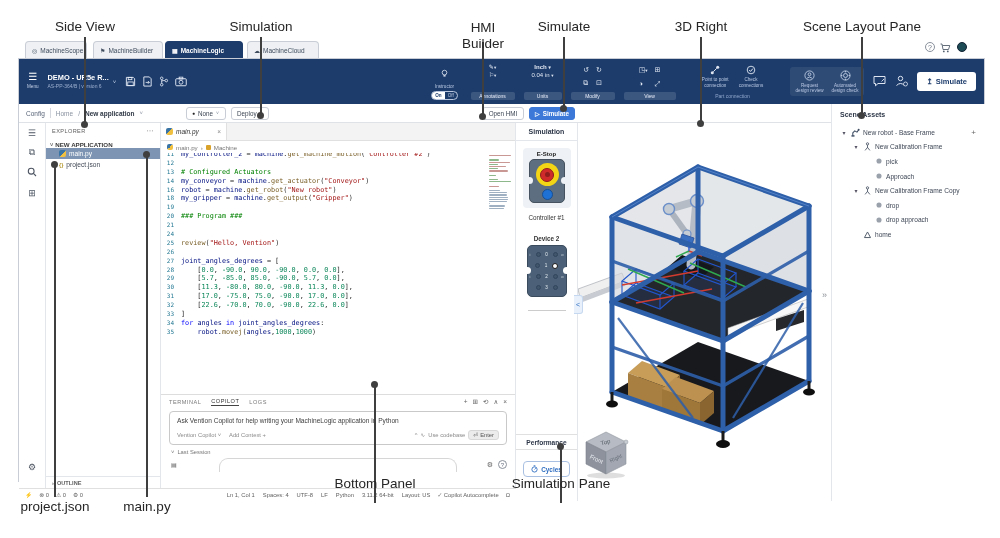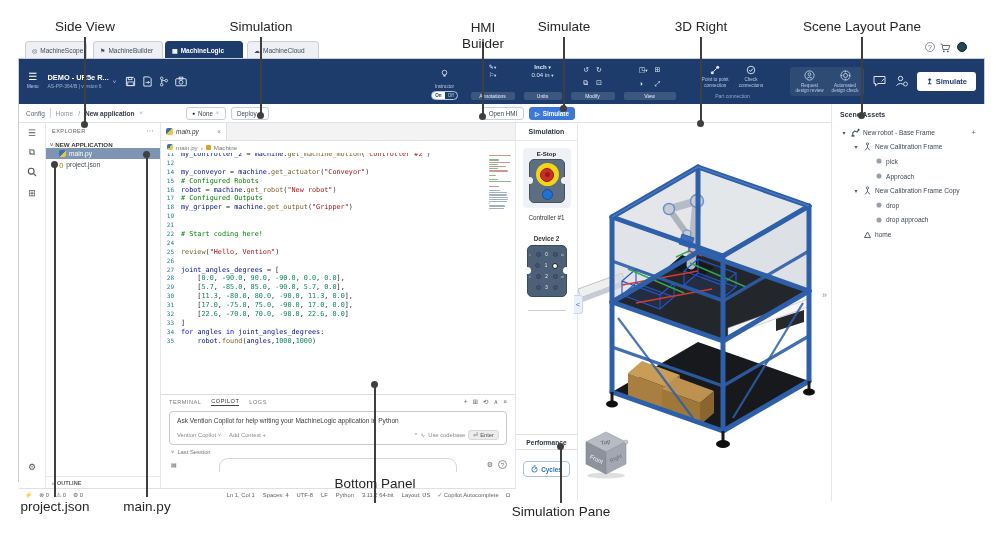--- a/index.html
+++ b/index.html
@@ -146,21 +146,21 @@
 <div class="co" style="left:25px;top:19px;width:120px">Side View</div>
 <div class="co" style="left:201px;top:19px;width:120px">Simulation</div>
 <div class="co" style="left:423px;top:20px;width:120px">HMI
 Builder</div>
 <div class="co" style="left:504px;top:19px;width:120px">Simulate</div>
 <div class="co" style="left:641px;top:19px;width:120px">3D Right</div>
 <div class="co" style="left:782px;top:19px;width:160px">Scene Layout Pane</div>
 <div class="co" style="left:14px;top:499px;width:82px">project.json</div>
 <div class="co" style="left:112px;top:499px;width:70px">main.py</div>
 <div class="co" style="left:315px;top:476px;width:120px">Bottom Panel</div>
-<div class="co" style="left:495px;top:504px;width:132px">Simulation  Pane</div>
+<div class="co" style="left:495px;top:476px;width:132px">Simulation  Pane</div>
 
 <div class="co-line" style="left:84px;top:37px;height:88px"></div>
 <div class="co-line" style="left:260px;top:37px;height:79px"></div>
 <div class="co-line" style="left:482px;top:42px;height:75px"></div>
 <div class="co-line" style="left:563px;top:37px;height:72px"></div>
 <div class="co-line" style="left:700px;top:37px;height:87px"></div>
 <div class="co-line" style="left:861px;top:37px;height:79px"></div>
 <div class="co-line" style="left:54px;top:167px;height:330px"></div>
 <div class="co-line" style="left:146px;top:157px;height:340px"></div>
 <div class="co-line" style="left:374px;top:387px;height:116px"></div>
@@ -427,40 +427,39 @@
         <span class="pyicon" style="width:6px;height:6px"></span>
         <span>main.py</span>
         <span>›</span>
         <span class="symicon"></span>
         <span>Machine</span>
       </div>
       <div id="codewrap">
         <div id="code-lines">
             <div class="cl"><span class="ln">11</span><span class="sg-v">my_controller_2</span><span class="sg-p"> = </span><span class="sg-v">machine</span><span class="sg-p">.</span><span class="sg-f">get_machine_motion</span><span class="sg-p">(</span><span class="sg-s">"Controller #2"</span><span class="sg-p">)</span></div>
             <div class="cl"><span class="ln">12</span></div>
+            <div class="cl"><span class="ln">13</span><span class="sg-c"># Configured Actuators</span></div>
             <div class="cl"><span class="ln">14</span><span class="sg-v">my_conveyor</span><span class="sg-p"> = </span><span class="sg-v">machine</span><span class="sg-p">.</span><span class="sg-f">get_actuator</span><span class="sg-p">(</span><span class="sg-s">"Conveyor"</span><span class="sg-p">)</span></div>
-            <div class="cl"><span class="ln">15</span><span class="sg-c"># Configured Robots</span></div>
             <div class="cl"><span class="ln">16</span><span class="sg-v">robot</span><span class="sg-p"> = </span><span class="sg-v">machine</span><span class="sg-p">.</span><span class="sg-f">get_robot</span><span class="sg-p">(</span><span class="sg-s">"New robot"</span><span class="sg-p">)</span></div>
-            <div class="cl"><span class="ln">17</span><span class="sg-c"># Configured Outputs</span></div>
             <div class="cl"><span class="ln">18</span><span class="sg-v">my_gripper</span><span class="sg-p"> = </span><span class="sg-v">machine</span><span class="sg-p">.</span><span class="sg-f">get_output</span><span class="sg-p">(</span><span class="sg-s">"Gripper"</span><span class="sg-p">)</span></div>
             <div class="cl"><span class="ln">19</span></div>
+            <div class="cl"><span class="ln">20</span><span class="sg-c">### Program ###</span></div>
             <div class="cl"><span class="ln">21</span></div>
-            <div class="cl"><span class="ln">22</span><span class="sg-c"># Start coding here!</span></div>
             <div class="cl"><span class="ln">24</span></div>
             <div class="cl"><span class="ln">25</span><span class="sg-f">review</span><span class="sg-p">(</span><span class="sg-s">"Hello, Vention"</span><span class="sg-p">)</span></div>
             <div class="cl"><span class="ln">26</span></div>
             <div class="cl"><span class="ln">27</span><span class="sg-v">joint_angles_degrees</span><span class="sg-p"> = [</span></div>
             <div class="cl"><span class="ln">28</span><span class="sg-p">    [</span><span class="sg-n">0.0</span><span class="sg-p">, </span><span class="sg-n">-90.0</span><span class="sg-p">, </span><span class="sg-n">90.0</span><span class="sg-p">, </span><span class="sg-n">-90.0</span><span class="sg-p">, </span><span class="sg-n">0.0</span><span class="sg-p">, </span><span class="sg-n">0.0</span><span class="sg-p">],</span></div>
             <div class="cl"><span class="ln">29</span><span class="sg-p">    [</span><span class="sg-n">5.7</span><span class="sg-p">, </span><span class="sg-n">-85.0</span><span class="sg-p">, </span><span class="sg-n">85.0</span><span class="sg-p">, </span><span class="sg-n">-90.0</span><span class="sg-p">, </span><span class="sg-n">5.7</span><span class="sg-p">, </span><span class="sg-n">0.0</span><span class="sg-p">],</span></div>
             <div class="cl"><span class="ln">30</span><span class="sg-p">    [</span><span class="sg-n">11.3</span><span class="sg-p">, </span><span class="sg-n">-80.0</span><span class="sg-p">, </span><span class="sg-n">80.0</span><span class="sg-p">, </span><span class="sg-n">-90.0</span><span class="sg-p">, </span><span class="sg-n">11.3</span><span class="sg-p">, </span><span class="sg-n">0.0</span><span class="sg-p">],</span></div>
             <div class="cl"><span class="ln">31</span><span class="sg-p">    [</span><span class="sg-n">17.0</span><span class="sg-p">, </span><span class="sg-n">-75.0</span><span class="sg-p">, </span><span class="sg-n">75.0</span><span class="sg-p">, </span><span class="sg-n">-90.0</span><span class="sg-p">, </span><span class="sg-n">17.0</span><span class="sg-p">, </span><span class="sg-n">0.0</span><span class="sg-p">],</span></div>
             <div class="cl"><span class="ln">32</span><span class="sg-p">    [</span><span class="sg-n">22.6</span><span class="sg-p">, </span><span class="sg-n">-70.0</span><span class="sg-p">, </span><span class="sg-n">70.0</span><span class="sg-p">, </span><span class="sg-n">-90.0</span><span class="sg-p">, </span><span class="sg-n">22.6</span><span class="sg-p">, </span><span class="sg-n">0.0</span><span class="sg-p">]</span></div>
             <div class="cl"><span class="ln">33</span><span class="sg-p">]</span></div>
             <div class="cl"><span class="ln">34</span><span class="sg-k">for</span><span class="sg-p"> </span><span class="sg-v">angles</span><span class="sg-p"> </span><span class="sg-k">in</span><span class="sg-p"> </span><span class="sg-v">joint_angles_degrees</span><span class="sg-p">:</span></div>
-            <div class="cl"><span class="ln">35</span><span class="sg-p">    </span><span class="sg-v">robot</span><span class="sg-p">.</span><span class="sg-f">found</span><span class="sg-p">(</span><span class="sg-v">angles</span><span class="sg-p">,</span><span class="sg-n">1000</span><span class="sg-p">,</span><span class="sg-n">1000</span><span class="sg-p">)</span></div>
+            <div class="cl"><span class="ln">35</span><span class="sg-p">    </span><span class="sg-v">robot</span><span class="sg-p">.</span><span class="sg-f">movej</span><span class="sg-p">(</span><span class="sg-v">angles</span><span class="sg-p">,</span><span class="sg-n">1000</span><span class="sg-p">,</span><span class="sg-n">1000</span><span class="sg-p">)</span></div>
           </div>
         <div id="minimap">
             <div class="mm" style="width: 22px; background: rgb(201, 152, 148);"></div>
             <div class="mm" style="width: 0px; background: rgb(159, 176, 194);"></div>
             <div class="mm" style="width: 9.9px; background: rgb(140, 184, 140);"></div>
             <div class="mm" style="width: 20.7px; background: rgb(201, 152, 148);"></div>
             <div class="mm" style="width: 8.55px; background: rgb(140, 184, 140);"></div>
             <div class="mm" style="width: 17.1px; background: rgb(201, 152, 148);"></div>
             <div class="mm" style="width: 9px; background: rgb(140, 184, 140);"></div>
             <div class="mm" style="width: 18.9px; background: rgb(201, 152, 148);"></div>

